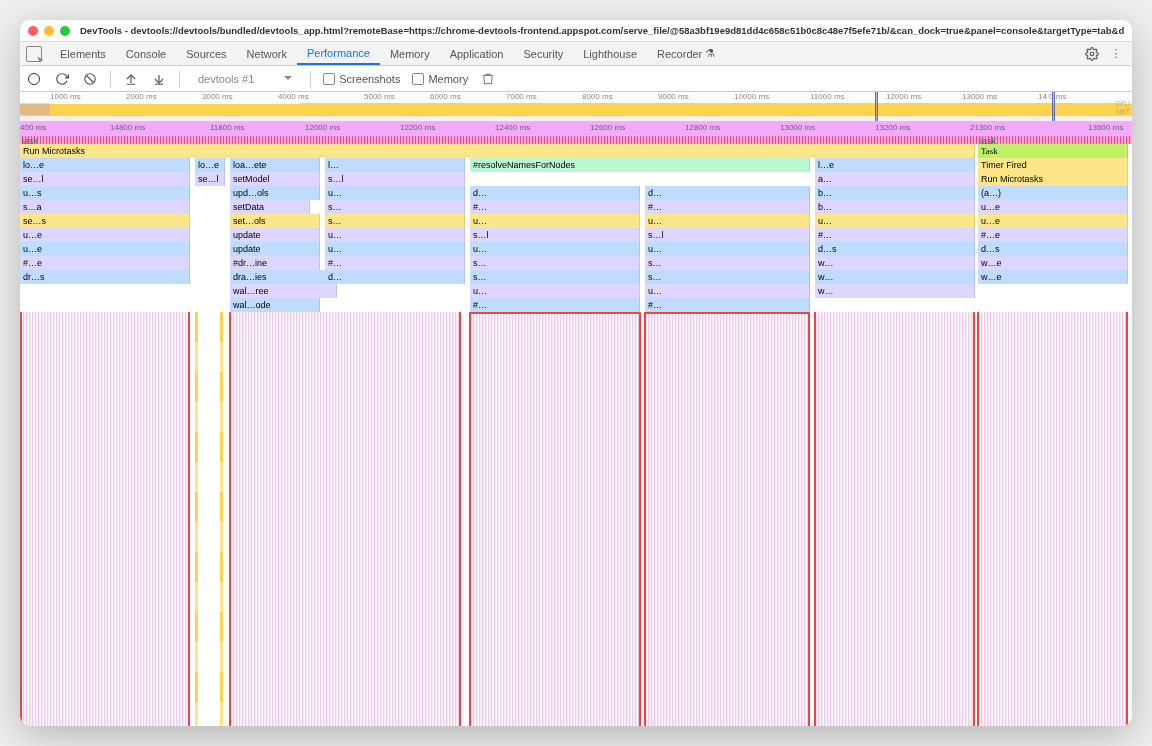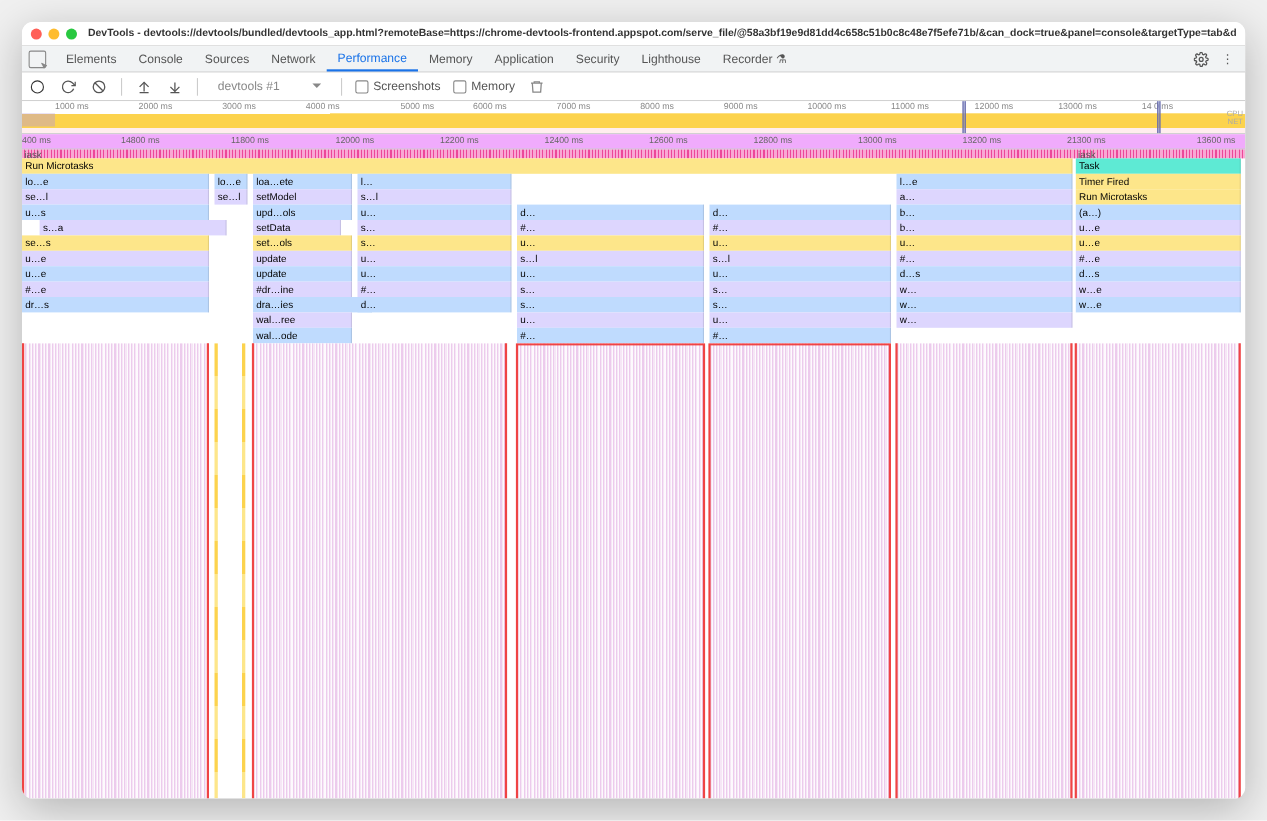--- a/index.html
+++ b/index.html
@@ -33,21 +33,21 @@
   .ov-handle { position: absolute; top: 0; bottom: 0; width: 3px; background: rgba(120,140,200,0.5); border-left: 1px solid #66a; border-right: 1px solid #66a; }
   .cpu-shape { position: absolute; bottom: 6px; height: 12px; background: rgba(180,150,220,0.4); }
   .detail-ruler { height: 14px; background: #f0abfc; position: relative; font-size: 8px; color: #666; border-bottom: 1px solid #ccc; }
   .dt-tick { position: absolute; top: 1px; }
   .pinkband { height: 8px; background: repeating-linear-gradient(90deg, #f9a8d4 0 2px, #ec4899 2px 3px); position: relative; }
   .taskrow { height: 14px; position: relative; font-size: 9px; line-height: 14px; }
   .bar { position: absolute; top: 0; height: 14px; padding: 0 3px; overflow: hidden; white-space: nowrap; border-right: 1px solid rgba(0,0,0,0.1); }
   .c-yellow { background: #fde68a; } .c-yellow2 { background: #fcd34d; }
   .c-blue { background: #bfdbfe; } .c-purple { background: #ddd6fe; }
   .c-green { background: #bbf7d0; }
-  .c-gray { background: #5eead4; }
+  .c-gray { background: #bef264; font-family: Liberation Serif, serif; }
   .flame-area { flex: 1; position: relative; overflow: hidden; }
   .flame-col { position: absolute; top: 0; bottom: 0; background: repeating-linear-gradient(90deg, rgba(221,160,221,0.55) 0 1px, rgba(238,210,238,0.55) 1px 2px, rgba(250,240,250,0.35) 2px 3px); }
   .redbox { position: absolute; border: 2px solid #ef4444; pointer-events: none; }
   .thin-yellow { position: absolute; width: 3px; background: repeating-linear-gradient(#fcd34d 0 30px, #fde68a 30px 60px); }
   .bottom-tabs { height: 26px; border-top: 1px solid #ccc; display: flex; align-items: center; font-size: 11px; padding: 0 6px; gap: 4px; background: #fff; }
   .btab { padding: 0 10px; height: 100%; display: flex; align-items: center; color: #555; cursor: pointer; }
   .btab.active { color: #1a73e8; border-bottom: 2px solid #1a73e8; }
   .task-label-left { position: absolute; left: 2px; font-size: 9px; color: #333; }
   svg { display: block; }
 </style>
@@ -193,20 +193,21 @@
     <div class="taskrow">
       <div class="bar c-yellow" style="left:0;width:955px">Run Microtasks</div>
       <div class="bar c-gray" style="left:958px;width:150px">Task</div>
     </div>
 
     <div class="taskrow">
       <div class="bar c-blue" style="left:0;width:170px">lo…e</div>
       <div class="bar c-blue" style="left:175px;width:30px">lo…e</div>
       <div class="bar c-blue" style="left:210px;width:90px">loa…ete</div>
       <div class="bar c-blue" style="left:305px;width:140px">l…</div>
+      <div class="bar c-green" style="left:450px;width:340px">#resolveNamesForNodes</div>
       <div class="bar c-blue" style="left:795px;width:160px">l…e</div>
       <div class="bar c-yellow" style="left:958px;width:150px">Timer Fired</div>
     </div>
 
     <div class="taskrow">
       <div class="bar c-purple" style="left:0;width:170px">se…l</div>
       <div class="bar c-purple" style="left:175px;width:30px">se…l</div>
       <div class="bar c-purple" style="left:210px;width:90px">setModel</div>
       <div class="bar c-purple" style="left:305px;width:140px">s…l</div>
       <div class="bar c-purple" style="left:795px;width:160px">a…</div>
@@ -217,21 +218,21 @@
         <div class="taskrow">
           <div class="bar c-blue" style="left: 0px; width: 170px;">u…s</div>
           <div class="bar c-blue" style="left: 210px; width: 90px;">upd…ols</div>
           <div class="bar c-blue" style="left: 305px; width: 140px;">u…</div>
           <div class="bar c-blue" style="left: 450px; width: 170px;">d…</div>
           <div class="bar c-blue" style="left: 625px; width: 165px;">d…</div>
           <div class="bar c-blue" style="left: 795px; width: 160px;">b…</div>
           <div class="bar c-blue" style="left: 958px; width: 150px;">(a…)</div>
         </div>
         <div class="taskrow">
-          <div class="bar c-purple" style="left: 16px; width: 170px;">s…a</div>
+          <div class="bar c-purple" style="left: 0px; width: 170px;">s…a</div>
           <div class="bar c-purple" style="left: 210px; width: 80px;">setData</div>
           <div class="bar c-purple" style="left: 305px; width: 140px;">s…</div>
           <div class="bar c-purple" style="left: 450px; width: 170px;">#…</div>
           <div class="bar c-purple" style="left: 625px; width: 165px;">#…</div>
           <div class="bar c-purple" style="left: 795px; width: 160px;">b…</div>
           <div class="bar c-purple" style="left: 958px; width: 150px;">u…e</div>
         </div>
         <div class="taskrow">
           <div class="bar c-yellow" style="left: 0px; width: 170px;">se…s</div>
           <div class="bar c-yellow" style="left: 210px; width: 90px;">set…ols</div>
@@ -271,21 +272,21 @@
         <div class="taskrow">
           <div class="bar c-blue" style="left: 0px; width: 170px;">dr…s</div>
           <div class="bar c-blue" style="left: 210px; width: 108px;">dra…ies</div>
           <div class="bar c-blue" style="left: 305px; width: 140px;">d…</div>
           <div class="bar c-blue" style="left: 450px; width: 170px;">s…</div>
           <div class="bar c-blue" style="left: 625px; width: 165px;">s…</div>
           <div class="bar c-blue" style="left: 795px; width: 160px;">w…</div>
           <div class="bar c-blue" style="left: 958px; width: 150px;">w…e</div>
         </div>
         <div class="taskrow">
-          <div class="bar c-purple" style="left: 210px; width: 90px;">wal…ree</div>
+          <div class="bar c-purple" style="left: 210px; width: 107px;">wal…ree</div>
           <div class="bar c-purple" style="left: 450px; width: 170px;">u…</div>
           <div class="bar c-purple" style="left: 625px; width: 165px;">u…</div>
           <div class="bar c-purple" style="left: 795px; width: 160px;">w…</div>
         </div>
         <div class="taskrow">
           <div class="bar c-blue" style="left: 210px; width: 90px;">wal…ode</div>
           <div class="bar c-blue" style="left: 450px; width: 170px;">#…</div>
           <div class="bar c-blue" style="left: 625px; width: 165px;">#…</div>
         </div>
       </div>

